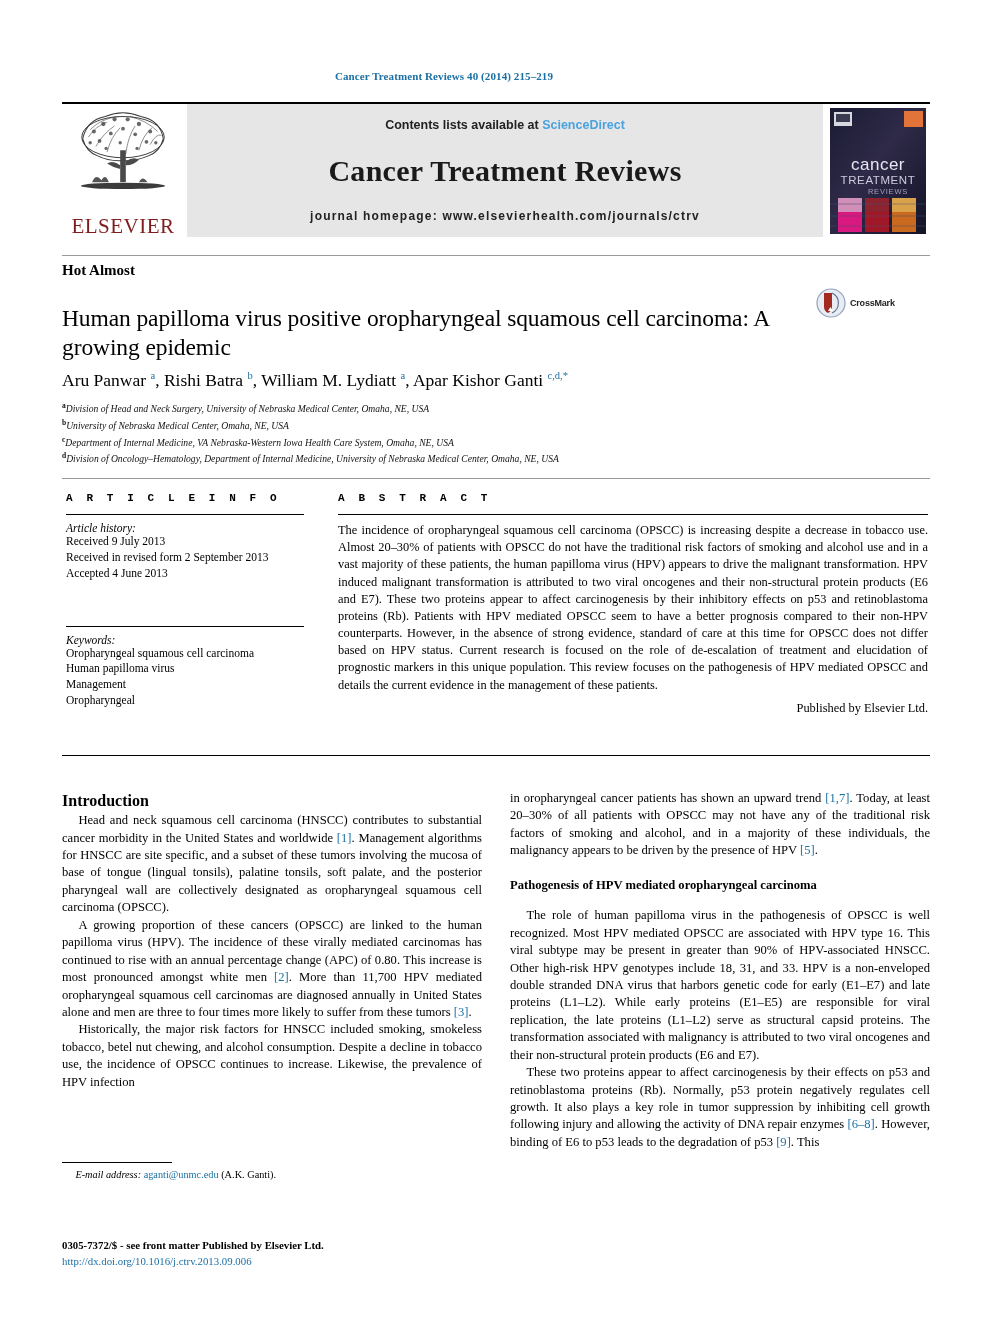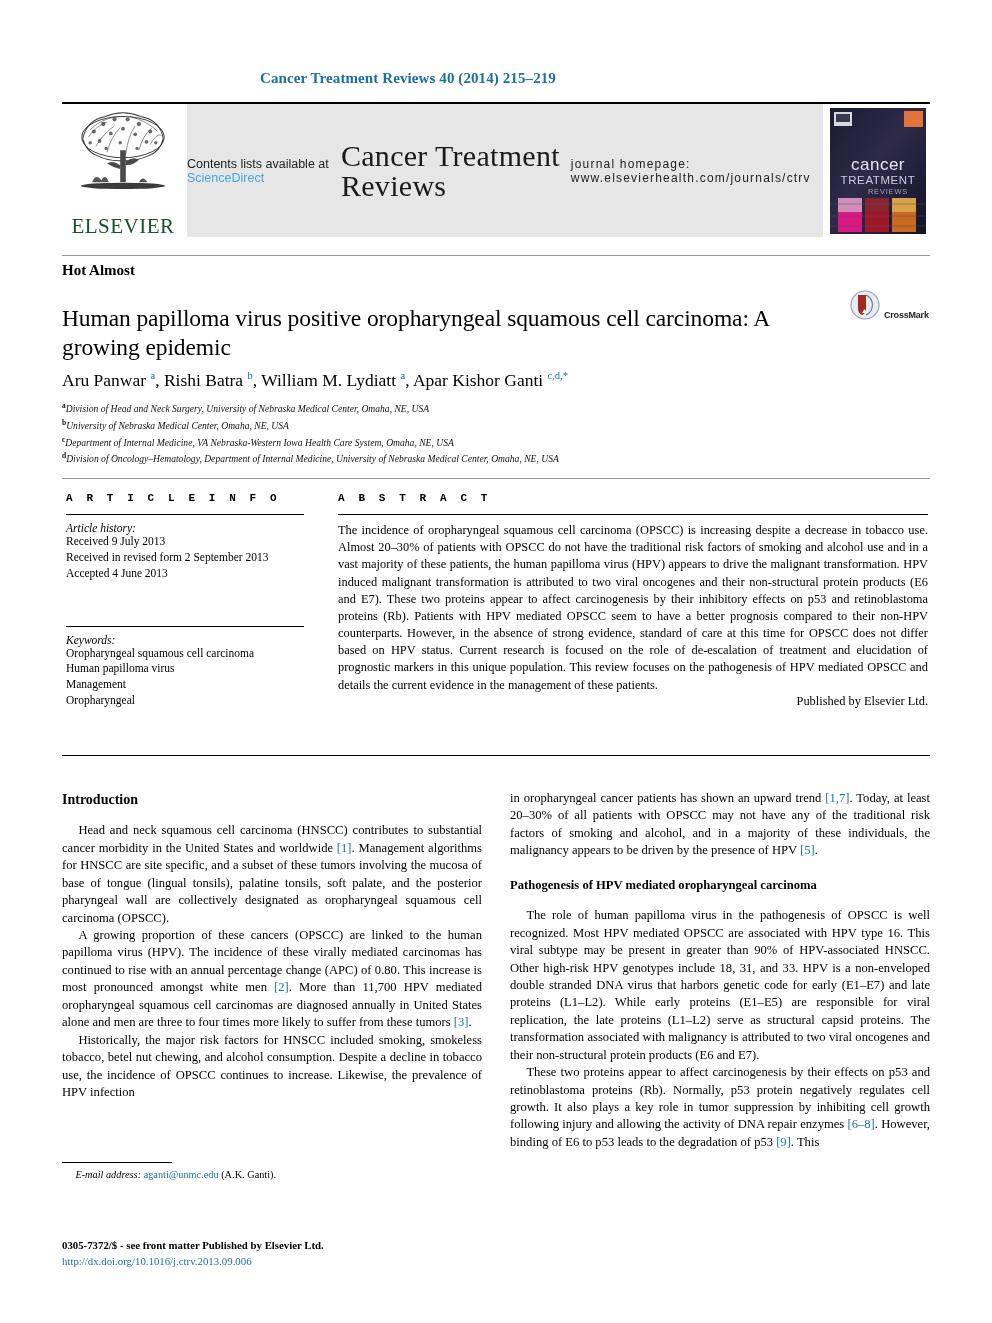--- a/index.html
+++ b/index.html
@@ -26,23 +26,24 @@
 
   
   .running-head {
     position: absolute;
     top: 70px;
     left: 0;
     width: 816px;
     text-align: center;
     font-family: "Liberation Serif", serif;
     font-weight: bold;
-    font-size: 15px;
+    font-size: 11px;
     color: #1a6fa3;
     letter-spacing: 0.1px;
+    padding-left: 36px;
   }
 
   
   .masthead {
     position: absolute;
     left: 62px;
     top: 102px;
     width: 868px;
     border-top: 2.5px solid #000;
     height: 133px;
@@ -64,35 +65,36 @@
   }
   .elsevier-tree {
     width: 106px;
     height: 96px;
     display: block;
   }
   .elsevier-word {
     font-family: "Liberation Serif", serif;
     font-size: 21px;
     letter-spacing: 0.5px;
-    color: #14532d;
+    color: #7f1d1d;
     line-height: 1;
     margin-top: 17px;
   }
   .banner-cell {
     flex: 1 1 auto;
     background: #e6e6e6;
     display: flex;
-    flex-direction: row;
+    flex-direction: column;
     justify-content: space-between;
     align-items: center;
     padding: 14px 0 14px 0;
     box-sizing: border-box;
     margin-left: 3px;
     margin-right: 3px;
+    font-weight: bold;
   }
   .contents-line {
     font-family: "Liberation Sans", sans-serif;
     font-size: 12.5px;
     color: #222;
   }
   .contents-line .sd {
     color: #4aa3df;
   }
   .journal-name {
@@ -144,26 +146,26 @@
     width: 730px;
     font-family: "Liberation Serif", serif;
     font-weight: normal;
     font-size: 23.5px;
     line-height: 1.23;
     color: #000;
     letter-spacing: -0.1px;
   }
   .crossmark {
     position: absolute;
-    left: 850px;
+    left: 816px;
     top: 286px;
     width: 80px;
     height: 34px;
     display: flex;
-    align-items: flex-end;
+    align-items: center;
     gap: 4px;
   }
   .crossmark-label {
     font-family: "Liberation Sans", sans-serif;
     font-size: 9px;
     font-weight: bold;
     color: #222;
     letter-spacing: -0.2px;
   }
   .authors {
@@ -245,20 +247,21 @@
     font-family: "Liberation Serif", serif;
     font-size: 12.4px;
     line-height: 1.385;
     text-align: justify;
     color: #000;
   }
   .pub-by {
     font-family: "Liberation Serif", serif;
     font-size: 12.4px;
     text-align: right;
+    margin-top: 7px;
   }
   .block-rule-bottom {
     position: absolute;
     left: 62px;
     top: 755px;
     width: 868px;
     border-top: 1.5px solid #000;
   }
 
   
@@ -269,23 +272,23 @@
     font-family: "Liberation Serif", serif;
     font-size: 12.6px;
     line-height: 1.385;
     text-align: justify;
     color: #000;
   }
   .col-left { left: 62px; }
   .col-right { left: 510px; width: 420px; }
   .col h2 {
     font-family: "Liberation Serif", serif;
-    font-size: 14px;
-    font-weight: bold;
-    margin: 0 0 13px 0;
+    font-size: 16px;
+    font-weight: bold;
+    margin: 0 0 0 0;
     text-align: left;
   }
   .col h3 {
     font-family: "Liberation Serif", serif;
     font-size: 12.6px;
     font-weight: bold;
     margin: 17px 0 13px 0;
     text-align: left;
   }
   .col p {

